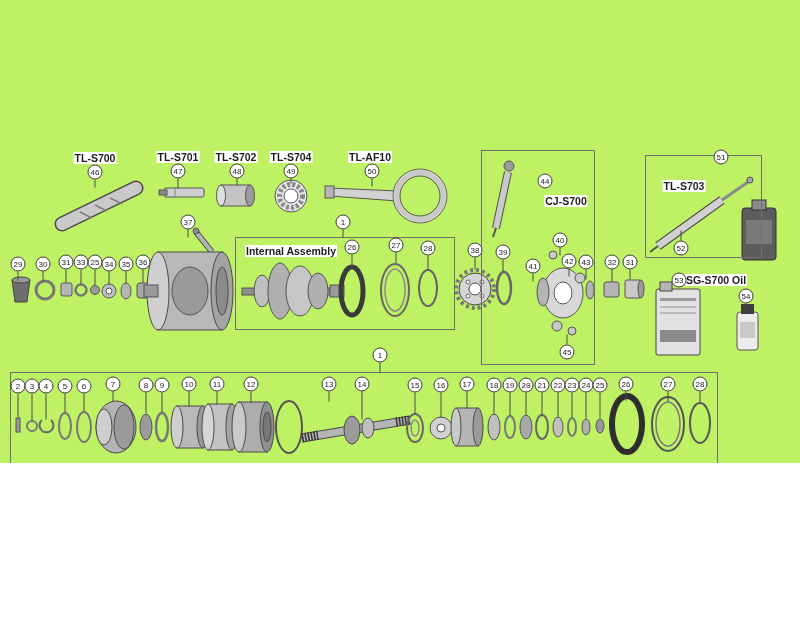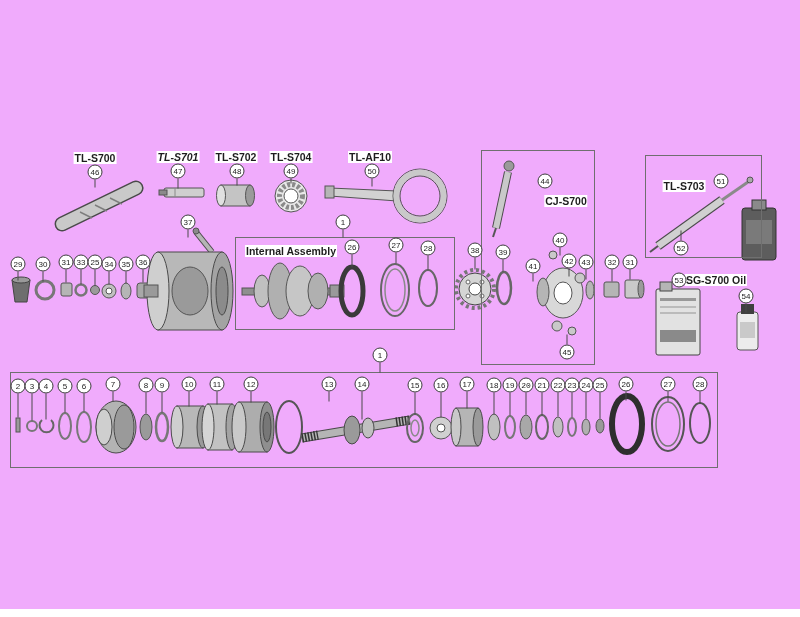--- a/index.html
+++ b/index.html
@@ -1,17 +1,17 @@
 <!DOCTYPE html>
 <html><head>
 <meta charset="utf-8">
 <style>
   html,body{margin:0;padding:0;background:#fff;}
   #diagram{
-    position:relative;width:800px;height:609px;background:#f0abfc;
+    position:relative;width:800px;height:463px;background:#bef264;
     font-family:"Liberation Sans",sans-serif;overflow:hidden;
   }
   #parts-svg{position:absolute;left:0;top:0;z-index:1;}
   .box{
     position:absolute;border:1px solid #6f6f6f;background:transparent;z-index:2;
     box-sizing:border-box;
   }
   .label{
     position:absolute;transform:translate(-50%,-50%);
     font-size:10.5px;font-weight:bold;color:#1d1d1d;white-space:nowrap;z-index:4;
@@ -218,21 +218,21 @@
       <ellipse cx="668" cy="424" rx="12" ry="22" fill="none" stroke="#777" stroke-width="1.5"></ellipse>
       <ellipse cx="700" cy="423" rx="10" ry="20" fill="none" stroke="#555" stroke-width="2"></ellipse>
     </g>
   </svg>
 
 <div class="box" style="left: 235px; top: 237px; width: 220px; height: 93px;"></div>
     <div class="box" style="left: 481px; top: 150px; width: 114px; height: 215px;"></div>
     <div class="box" style="left: 645px; top: 155px; width: 117px; height: 103px;"></div>
     <div class="box" style="left: 10px; top: 372px; width: 708px; height: 96px;"></div>
     <div class="label" style="left: 95px; top: 158px;">TL-S700</div>
-    <div class="label" style="left: 178px; top: 157px; font-style: italic;">TL-S701</div>
+    <div class="label" style="left: 178px; top: 157px;">TL-S701</div>
     <div class="label" style="left: 236px; top: 157px;">TL-S702</div>
     <div class="label" style="left: 291px; top: 157px;">TL-S704</div>
     <div class="label" style="left: 370px; top: 157px;">TL-AF10</div>
     <div class="label" style="left: 566px; top: 201px;">CJ-S700</div>
     <div class="label" style="left: 684px; top: 186px;">TL-S703</div>
     <div class="label" style="left: 291px; top: 251px;">Internal Assembly</div>
     <div class="label" style="left: 716px; top: 280px;">SG-S700 Oil</div>
     <div class="callout" style="left: 95px; top: 172px;">
       <span class="callout-num">46</span>
       <div class="leader" style="height: 8px; top: 14px;"></div>
@@ -269,21 +269,21 @@
       <div class="leader" style="height: 8px; top: 14px;"></div>
     </div>
     <div class="callout" style="left: 586px; top: 262px;">
       <span class="callout-num">43</span>
       <div class="leader" style="height: 10px; top: 14px;"></div>
     </div>
     <div class="callout" style="left: 567px; top: 352px;">
       <span class="callout-num">45</span>
       <div class="leader" style="height: 10px; bottom: 14px;"></div>
     </div>
-    <div class="callout" style="left: 721px; top: 157px; margin-top: 24px;">
+    <div class="callout" style="left: 721px; top: 157px;">
       <span class="callout-num">51</span>
     </div>
     <div class="callout" style="left: 681px; top: 248px;">
       <span class="callout-num">52</span>
       <div class="leader" style="height: 10px; bottom: 14px;"></div>
     </div>
     <div class="callout" style="left: 679px; top: 280px;">
       <span class="callout-num">53</span>
     </div>
     <div class="callout" style="left: 746px; top: 296px;">

